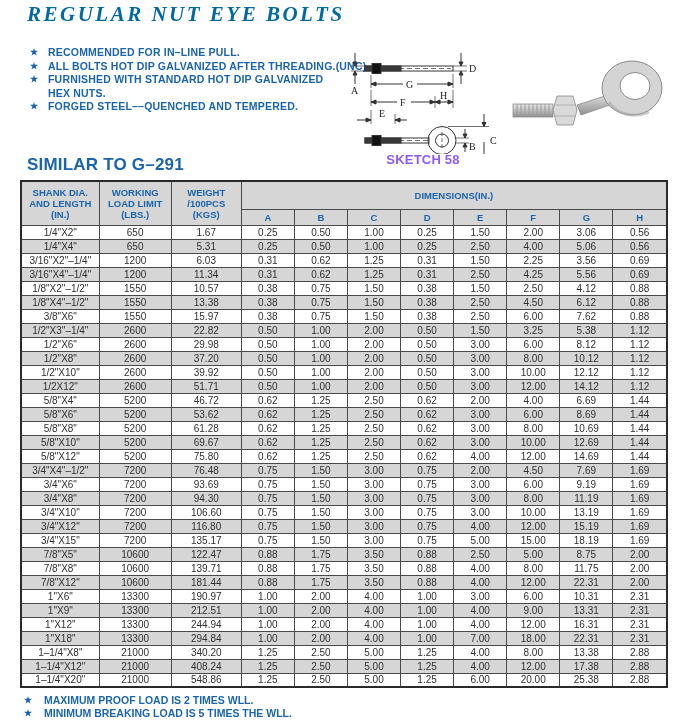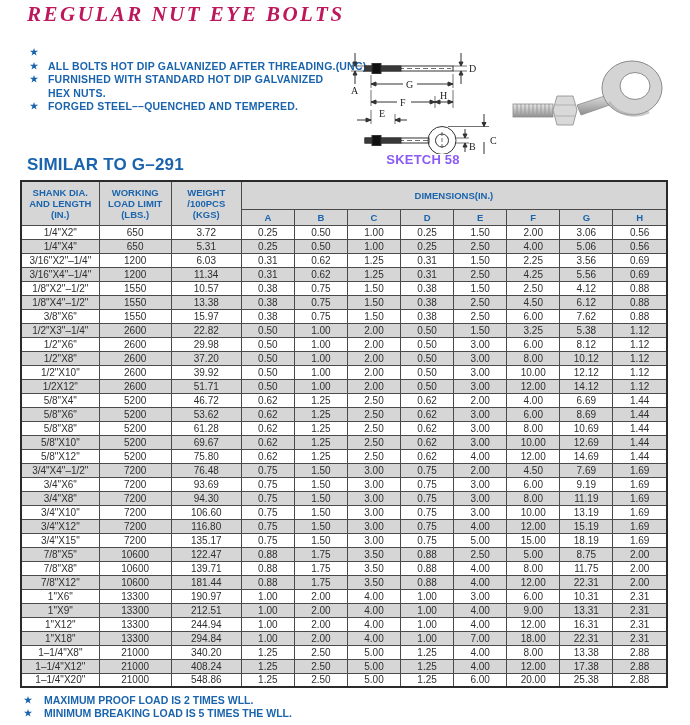--- a/index.html
+++ b/index.html
@@ -4,21 +4,21 @@
 <style>
   * { margin:0; padding:0; box-sizing:border-box; }
   html,body { width:690px; height:725px; background:#fff; overflow:hidden;
               font-family:"Liberation Sans", sans-serif; }
   .page { position:relative; width:690px; height:725px; background:#fff; }
 
   
   .top { position:relative; width:690px; height:180px; }
   .title { position:absolute; left:27px; top:2px;
            font-family:"Liberation Serif", serif; font-style:italic; font-weight:700;
-           font-size:21px; letter-spacing:2.5px; color:#be185d; white-space:nowrap; }
+           font-size:21px; letter-spacing:2.5px; color:#0369a1; white-space:nowrap; }
   .bullets { position:absolute; left:30px; top:46px; list-style:none; }
   .bullets li { display:flex; align-items:flex-start;
                 color:#1a64ad; font-weight:700; font-size:10.5px; line-height:13.5px; }
   .bullets .star { width:18px; flex:0 0 18px; font-size:9px; line-height:13.5px; color:#1a64ad; }
   .bullets .btxt { white-space:pre-line; letter-spacing:0.2px; }
   .similar { position:absolute; left:27px; top:155px;
              color:#1a64ad; font-weight:700; font-size:17px; letter-spacing:0.2px; }
   .caption { position:absolute; top:152px; font-weight:700; font-size:13px;
              color:#8b5cf6; text-align:center; letter-spacing:0.2px; }
   .cap-sketch  { left:343px; width:160px; }
@@ -53,20 +53,21 @@
 <body>
 
 <div class="page">
 
   <div class="top">
     <h1 class="title">REGULAR NUT EYE BOLTS</h1>
 
     <ul class="bullets">
         <li>
           <span class="star">★</span>
+          <span class="btxt">RECOMMENDED FOR IN–LINE PULL.</span>
         </li>
         <li>
           <span class="star">★</span>
           <span class="btxt">ALL BOLTS HOT DIP GALVANIZED AFTER THREADING.(UNC)</span>
         </li>
         <li>
           <span class="star">★</span>
           <span class="btxt">FURNISHED WITH STANDARD HOT DIP GALVANIZED
 HEX NUTS.</span>
         </li>
@@ -231,21 +232,21 @@
           <th>E</th>
           <th>F</th>
           <th>G</th>
           <th>H</th>
         </tr>
     </thead>
     <tbody>
         <tr>
           <td>1/4"X2"</td>
           <td>650</td>
-          <td>3.72</td>
+          <td>1.67</td>
           <td>0.25</td>
           <td>0.50</td>
           <td>1.00</td>
           <td>0.25</td>
           <td>1.50</td>
           <td>2.00</td>
           <td>3.06</td>
           <td>0.56</td>
         </tr>
         <tr>

